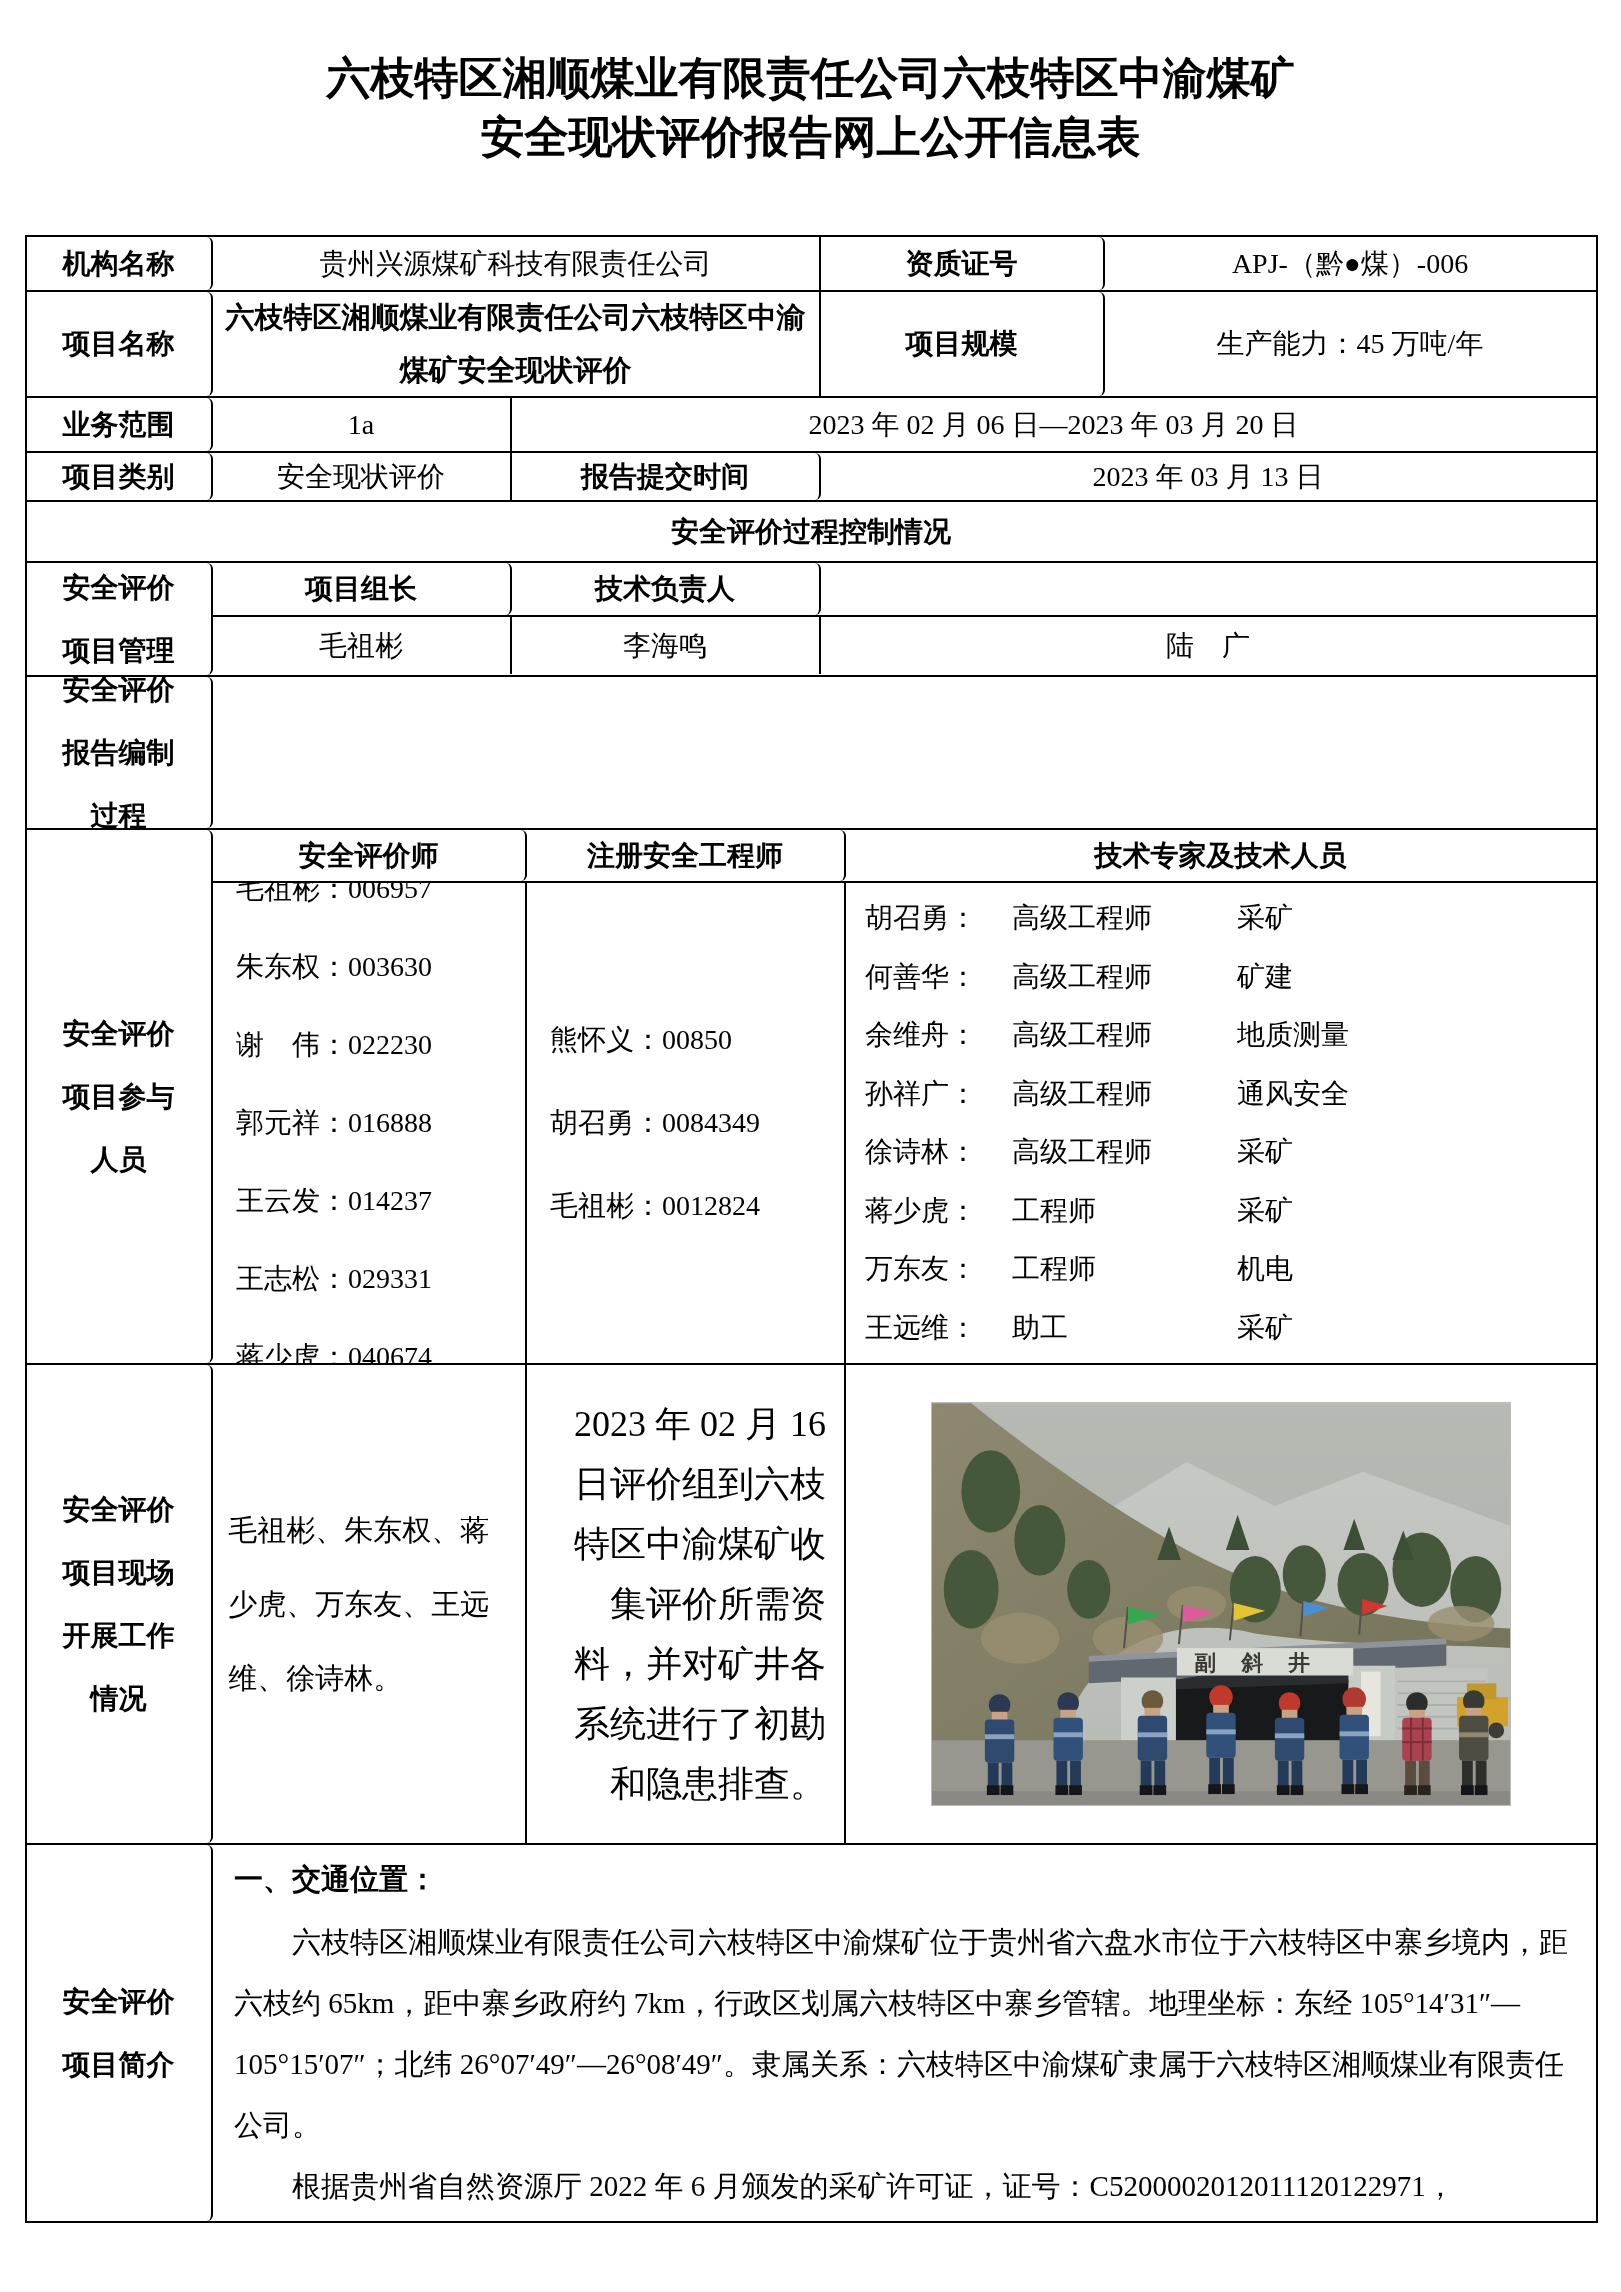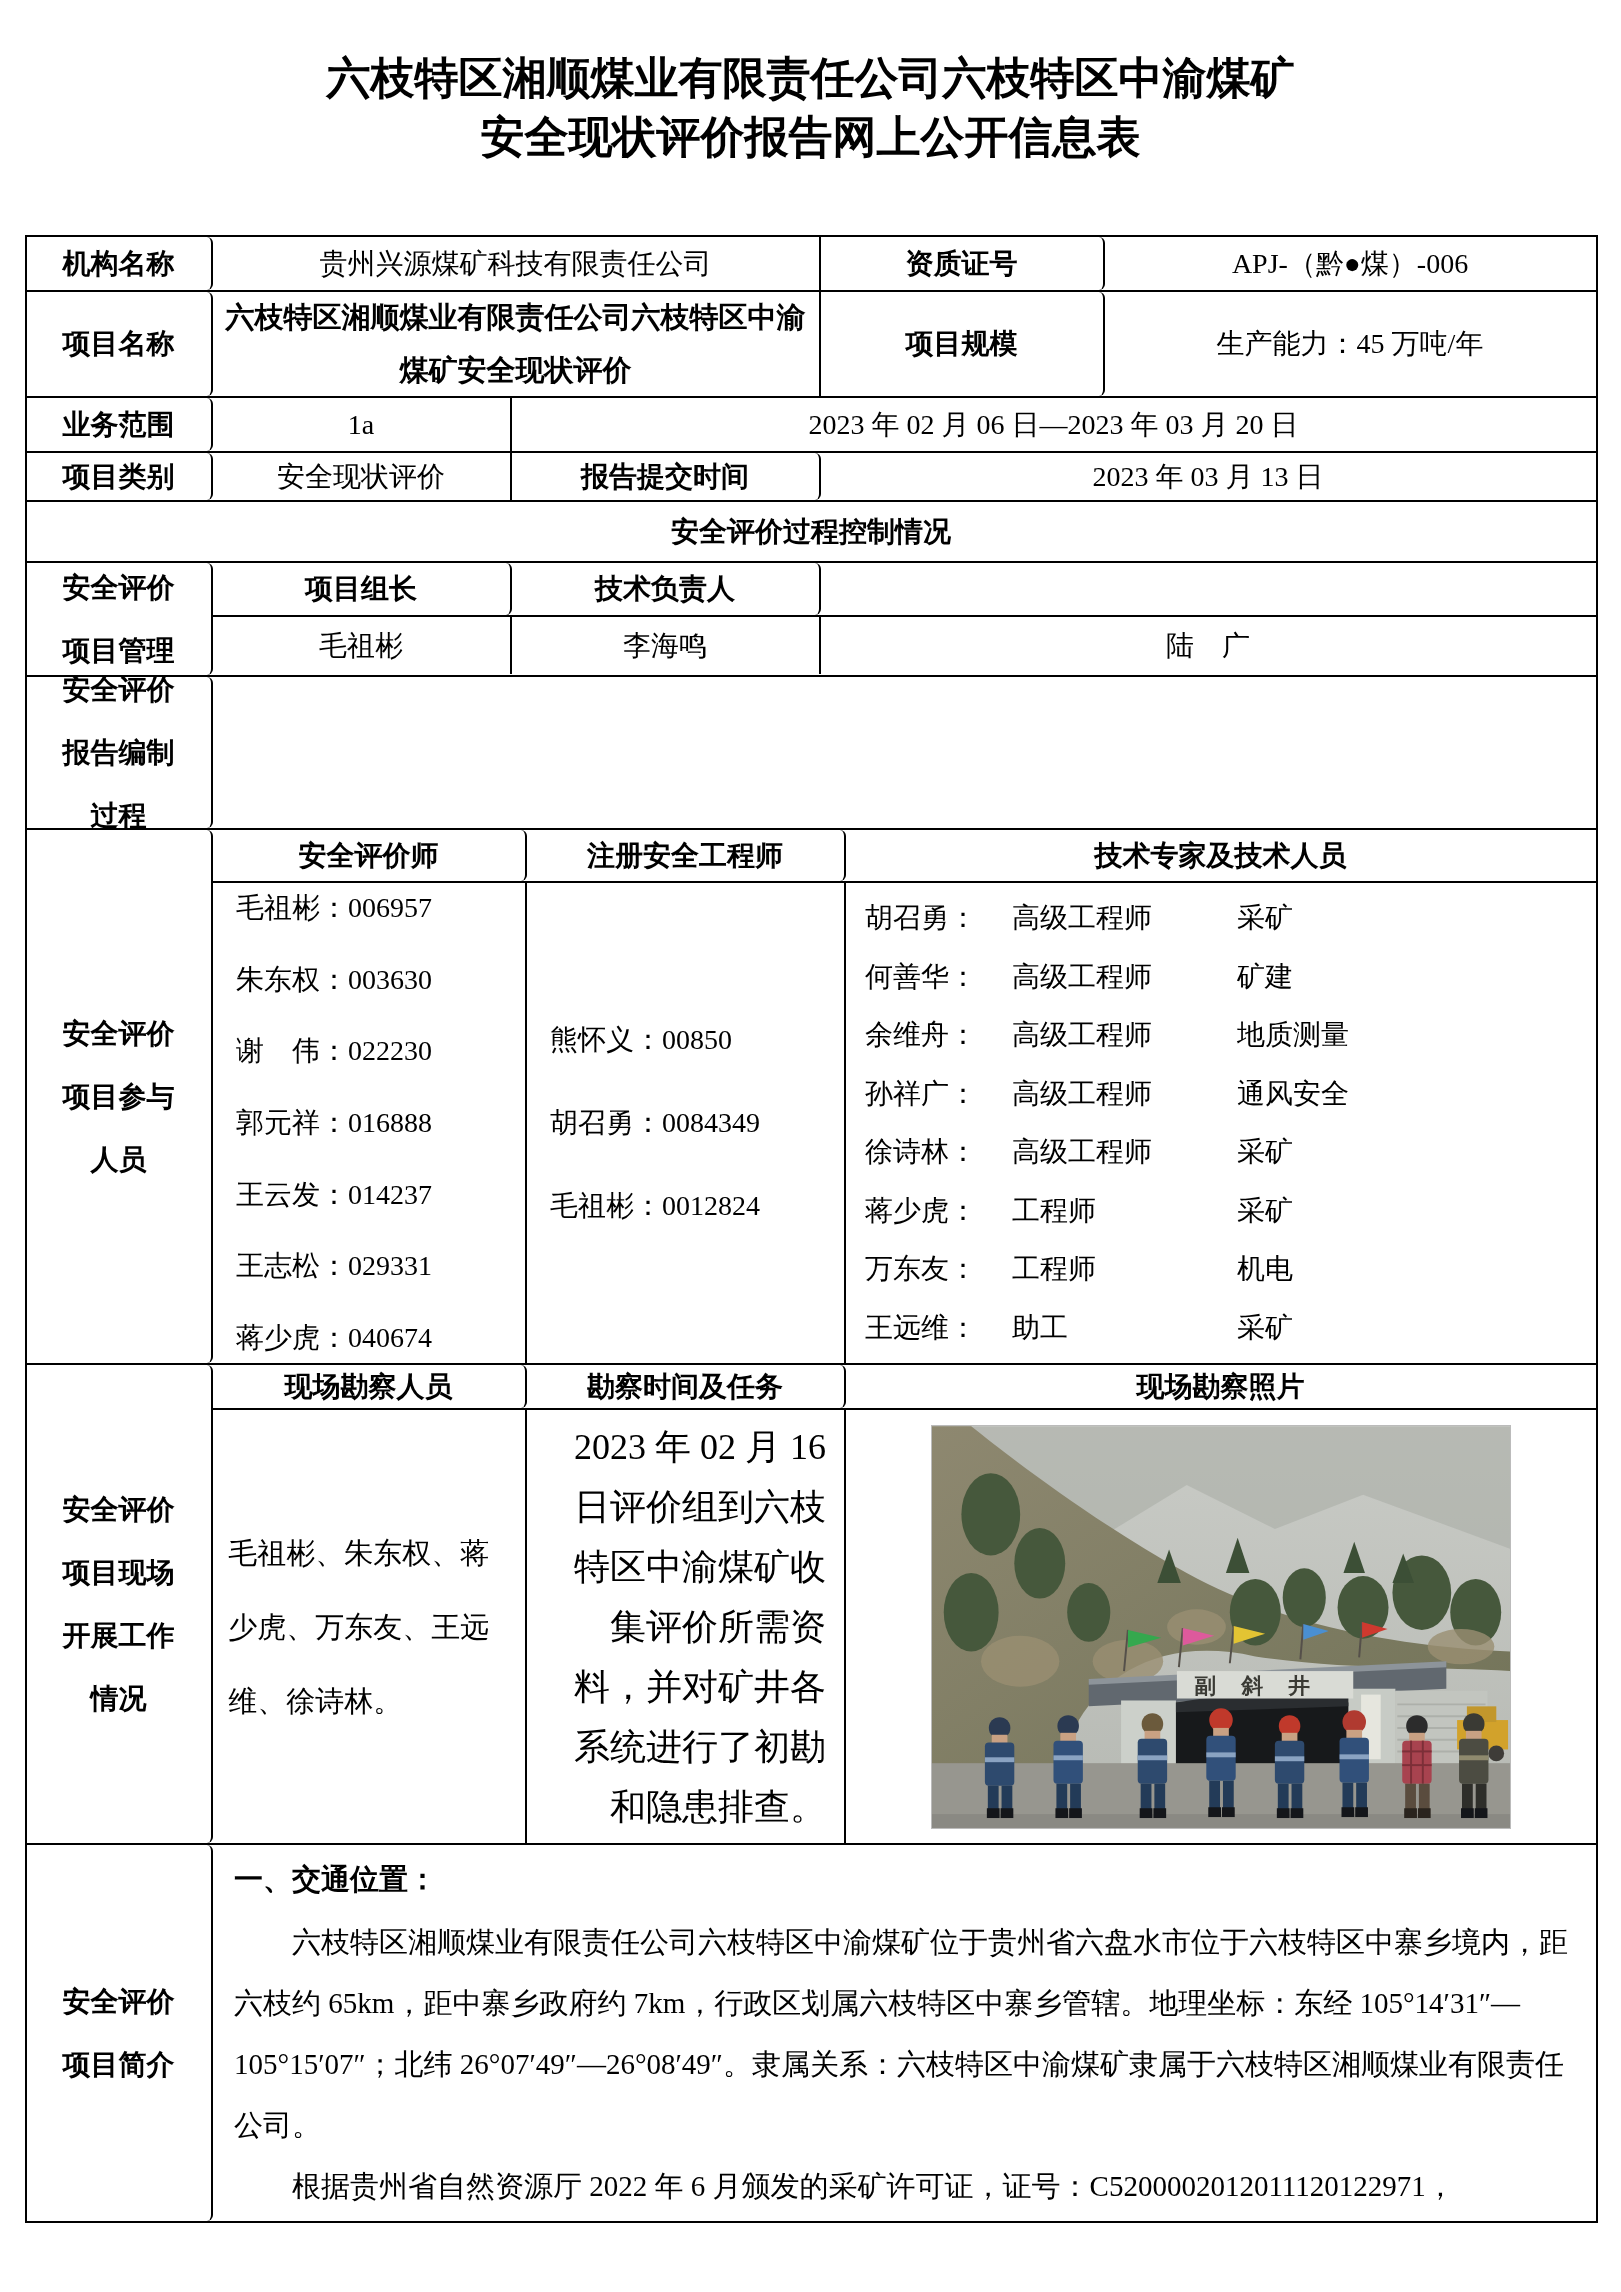--- a/index.html
+++ b/index.html
@@ -25,22 +25,22 @@
   }
   .c.grow{flex:1 1 auto;}
   .c.last{border-right:none;}
   .b{font-weight:bold;border-radius:6px;}
   .seclabel{white-space:pre-line;font-weight:bold;line-height:63px;}
   .w190{width:186px;} .w620{width:608px;} .w290{width:284px;}
   .w305{width:299px;} .w315{width:309px;}
   .w320{width:314px;} .w325{width:319px;}
   .projname{font-weight:bold;line-height:53px;font-size:29px;}
   
-  .pcol{display:flex;flex-direction:column;align-items:flex-start;justify-content:space-between;
-        text-align:left;padding:5.9px 0 5.9px 23.5px;}
+  .pcol{display:flex;flex-direction:column;align-items:flex-start;justify-content:center;
+        text-align:left;padding:5.9px 0 5.9px 23.5px;gap:40px;}
   .pcol.centered{justify-content:center;gap:45px;}
   .pline{white-space:nowrap;}
   .expcol{display:flex;flex-direction:column;justify-content:space-around;align-items:stretch;
           text-align:left;padding:5.9px 0 5.9px 19.6px;}
   .exprow{display:flex;white-space:nowrap;}
   .exp-name{width:147px;flex:0 0 auto;}
   .exp-title{width:225px;flex:0 0 auto;}
   .exp-field{flex:1 1 auto;}
   
   .freetext{justify-content:center;text-align:left;line-height:74px;font-size:29px;padding:3.9px 15.7px;}
@@ -185,25 +185,20 @@
         </div>
       </div>
     </div>
 
     <div class="row" style="height:480px">
       <div class="c b seclabel w190">安全评价
 项目现场
 开展工作
 情况</div>
       <div class="stack">
-        <div class="row thick" style="height:45px">
-          <div class="c b w320">现场勘察人员</div>
-          <div class="c b w325">勘察时间及任务</div>
-          <div class="c b grow last">现场勘察照片</div>
-        </div>
         <div class="row noline" style="flex:1 1 auto">
           <div class="c freetext w320">毛祖彬、朱东权、蒋少虎、万东友、王远维、徐诗林。</div>
           <div class="c tasktext w325">2023 年 02 月 16 日评价组到六枝特区中渝煤矿收集评价所需资料，并对矿井各系统进行了初勘和隐患排查。</div>
           <div class="c grow last photo-wrap">
             <div class="photo-frame">
               <svg width="578" height="402" viewBox="0 0 590 410" xmlns="http://www.w3.org/2000/svg" style="font-size:29px">
                 <defs>
                   <linearGradient id="sky" x1="0" y1="0" x2="0" y2="1">
                     <stop offset="0" stop-color="#c9cbc6"></stop>
                       <stop offset="1" stop-color="#b6b9b3"></stop>

